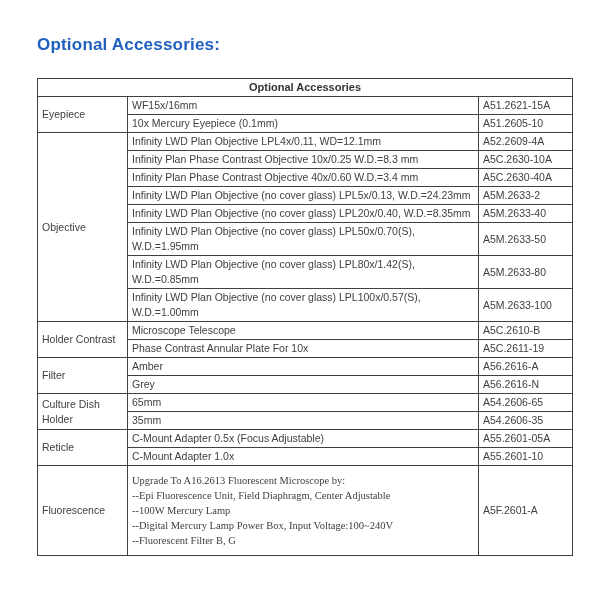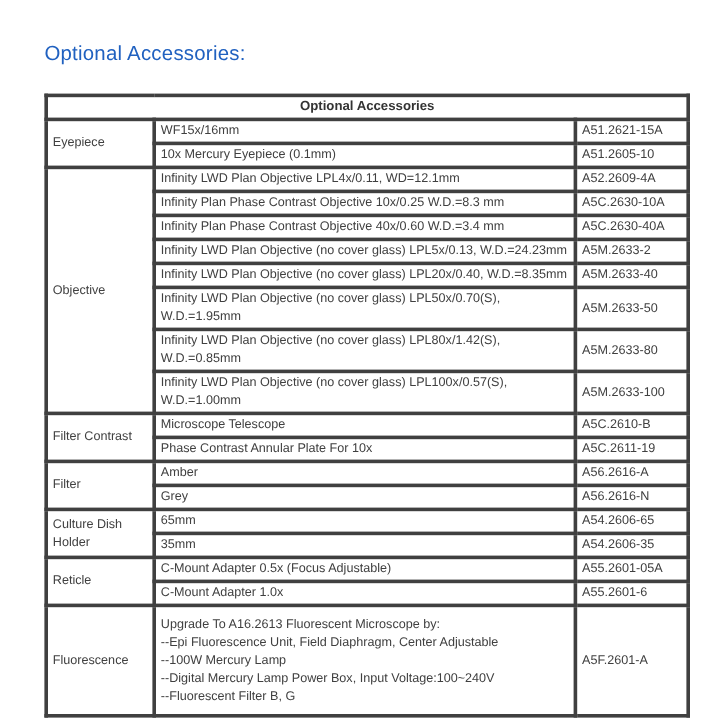--- a/index.html
+++ b/index.html
@@ -10,56 +10,56 @@
     position: relative;
     overflow: hidden;
   }
   .page { position: relative; width: 600px; height: 600px; background: #fff; }
 
   .page-title {
     position: absolute;
     left: 37px; top: 35px;
     margin: 0;
     font-size: 17px;
-    font-weight: normal;
+    font-weight: bold;
     letter-spacing: 0.2px;
     color: #2061c0;
   }
 
   table.acc-table {
     position: absolute;
     left: 37px; top: 78px;
     width: 535px;
     border-collapse: collapse;
     table-layout: fixed;
     font-size: 10.5px;
     color: #404040;
   }
   table.acc-table col.c-cat  { width: 90px; }
   table.acc-table col.c-desc { width: 351px; }
   table.acc-table col.c-part { width: 94px; }
 
   table.acc-table td {
-    border: 3px solid #404040;
+    border: 1px solid #404040;
     padding: 1px 4px;
     height: 15px;
     line-height: 15px;
     vertical-align: middle;
     overflow: hidden;
   }
   td.header-cell {
     text-align: center;
     font-weight: bold;
     font-size: 11px;
     color: #333333;
     height: 17px;
   }
   td.cat  { }
   td.desc { white-space: pre-line; }
-  td.desc.tall { padding-top: 7px; padding-bottom: 7px; }
+  td.desc.tall { padding-top: 7px; padding-bottom: 7px; font-family: Liberation Serif, serif; }
   td.part { }
 </style>
 </head>
 <body>
 
 <div class="page">
 
   <h1 class="page-title">Optional Accessories:</h1>
 
   <table class="acc-table">
@@ -114,21 +114,21 @@
           <td class="desc">Infinity LWD Plan Objective (no cover glass) LPL80x/1.42(S),
 W.D.=0.85mm</td>
           <td class="part">A5M.2633-80</td>
         </tr>
         <tr>
           <td class="desc">Infinity LWD Plan Objective (no cover glass) LPL100x/0.57(S),
 W.D.=1.00mm</td>
           <td class="part">A5M.2633-100</td>
         </tr>
         <tr>
-          <td class="cat" rowspan="2">Filter Contrast</td>
+          <td class="cat" rowspan="2">Holder Contrast</td>
           <td class="desc">Microscope Telescope</td>
           <td class="part">A5C.2610-B</td>
         </tr>
         <tr>
           <td class="desc">Phase Contrast Annular Plate For 10x</td>
           <td class="part">A5C.2611-19</td>
         </tr>
         <tr>
           <td class="cat" rowspan="2">Filter</td>
           <td class="desc">Amber</td>
@@ -147,21 +147,21 @@
           <td class="desc">35mm</td>
           <td class="part">A54.2606-35</td>
         </tr>
         <tr>
           <td class="cat" rowspan="2">Reticle</td>
           <td class="desc">C-Mount Adapter 0.5x (Focus Adjustable)</td>
           <td class="part">A55.2601-05A</td>
         </tr>
         <tr>
           <td class="desc">C-Mount Adapter 1.0x</td>
-          <td class="part">A55.2601-6</td>
+          <td class="part">A55.2601-10</td>
         </tr>
         <tr>
           <td class="cat" rowspan="1">Fluorescence</td>
           <td class="desc tall">Upgrade To A16.2613 Fluorescent Microscope by:
 --Epi Fluorescence Unit, Field Diaphragm, Center Adjustable
 --100W Mercury Lamp
 --Digital Mercury Lamp Power Box, Input Voltage:100~240V
 --Fluorescent Filter B, G</td>
           <td class="part">A5F.2601-A</td>
         </tr>

